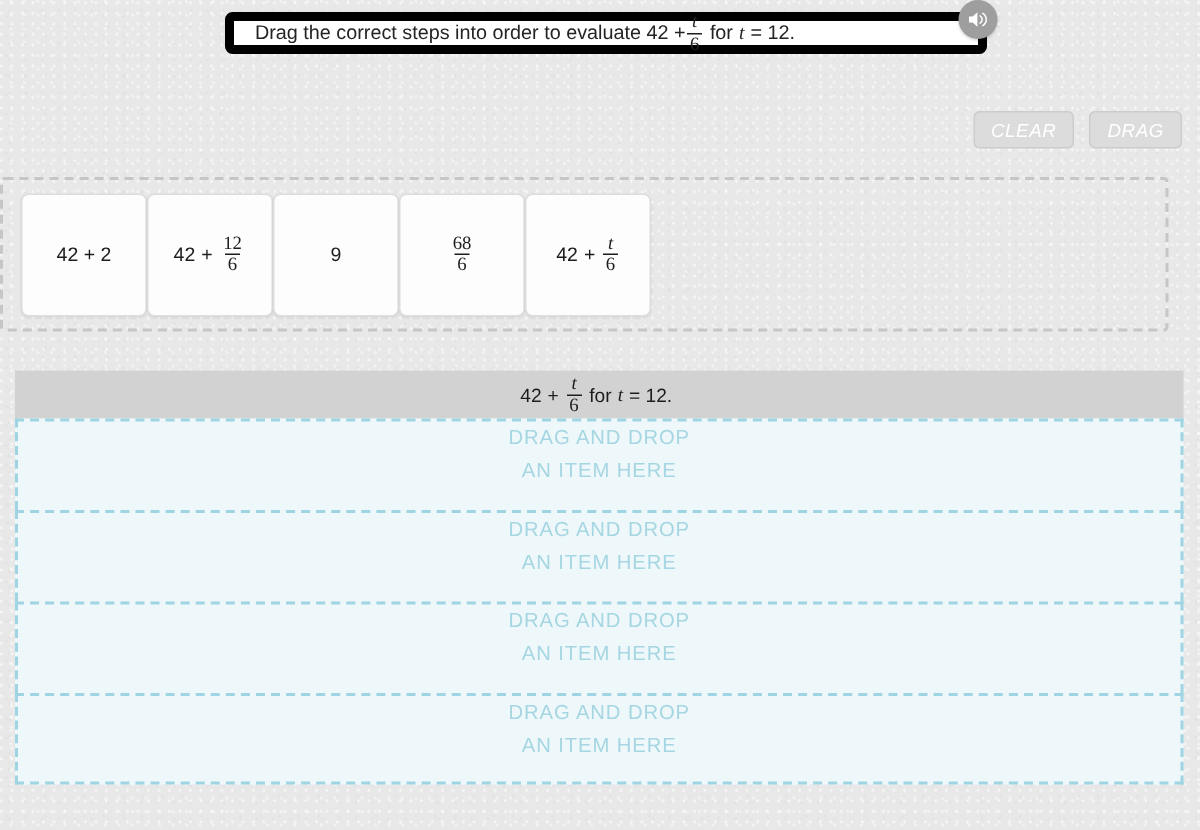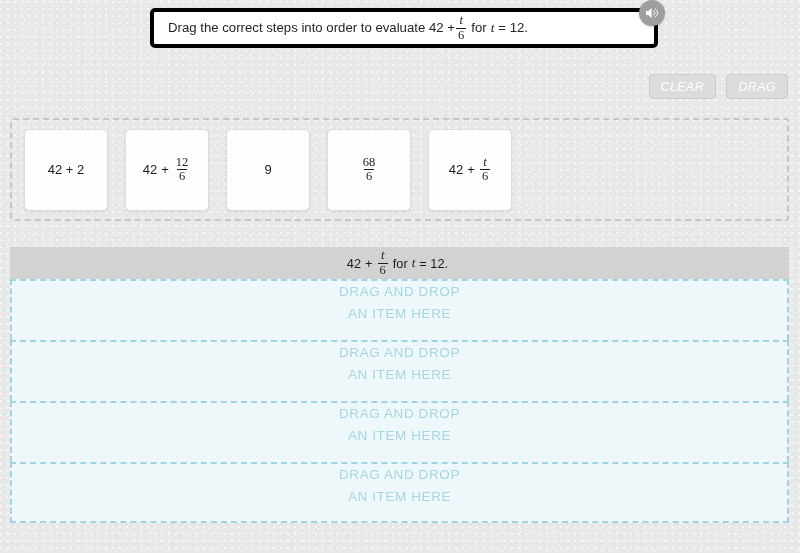--- a/index.html
+++ b/index.html
@@ -21,23 +21,23 @@
     font-family: "Liberation Sans", sans-serif;
     -webkit-font-smoothing: antialiased;
   }
 
   
   .instruction-box {
     position: absolute;
     left: 150px;
     top: 8px;
     width: 508px;
-    height: 40px;
+    height: 28px;
     background: #ffffff;
-    border: 4px solid #000000;
+    border: 6px solid #000000;
     border-radius: 5px;
     box-sizing: border-box;
     display: flex;
     align-items: center;
     padding: 0 14px;
   }
   .instruction-text {
     font-size: 13.2px;
     color: #242424;
     line-height: 1.2;
@@ -81,31 +81,30 @@
     display: flex;
     align-items: center;
     justify-content: center;
     box-sizing: border-box;
     user-select: none;
   }
 
   
   .tile-bank {
     position: absolute;
-    left: 10px;
+    left: 0;
     top: 118px;
     width: 779px;
     height: 103px;
     border: 2px dashed #c6c6c6;
     border-radius: 3px;
     box-sizing: border-box;
     display: flex;
     align-items: center;
     padding-left: 12px;
-    gap: 17px;
   }
   .tile {
     width: 84px;
     height: 82px;
     background: #fdfdfd;
     border: 1px solid #dddddd;
     border-radius: 5px;
     box-shadow: 0 1px 2px rgba(0,0,0,.09);
     display: flex;
     align-items: center;

